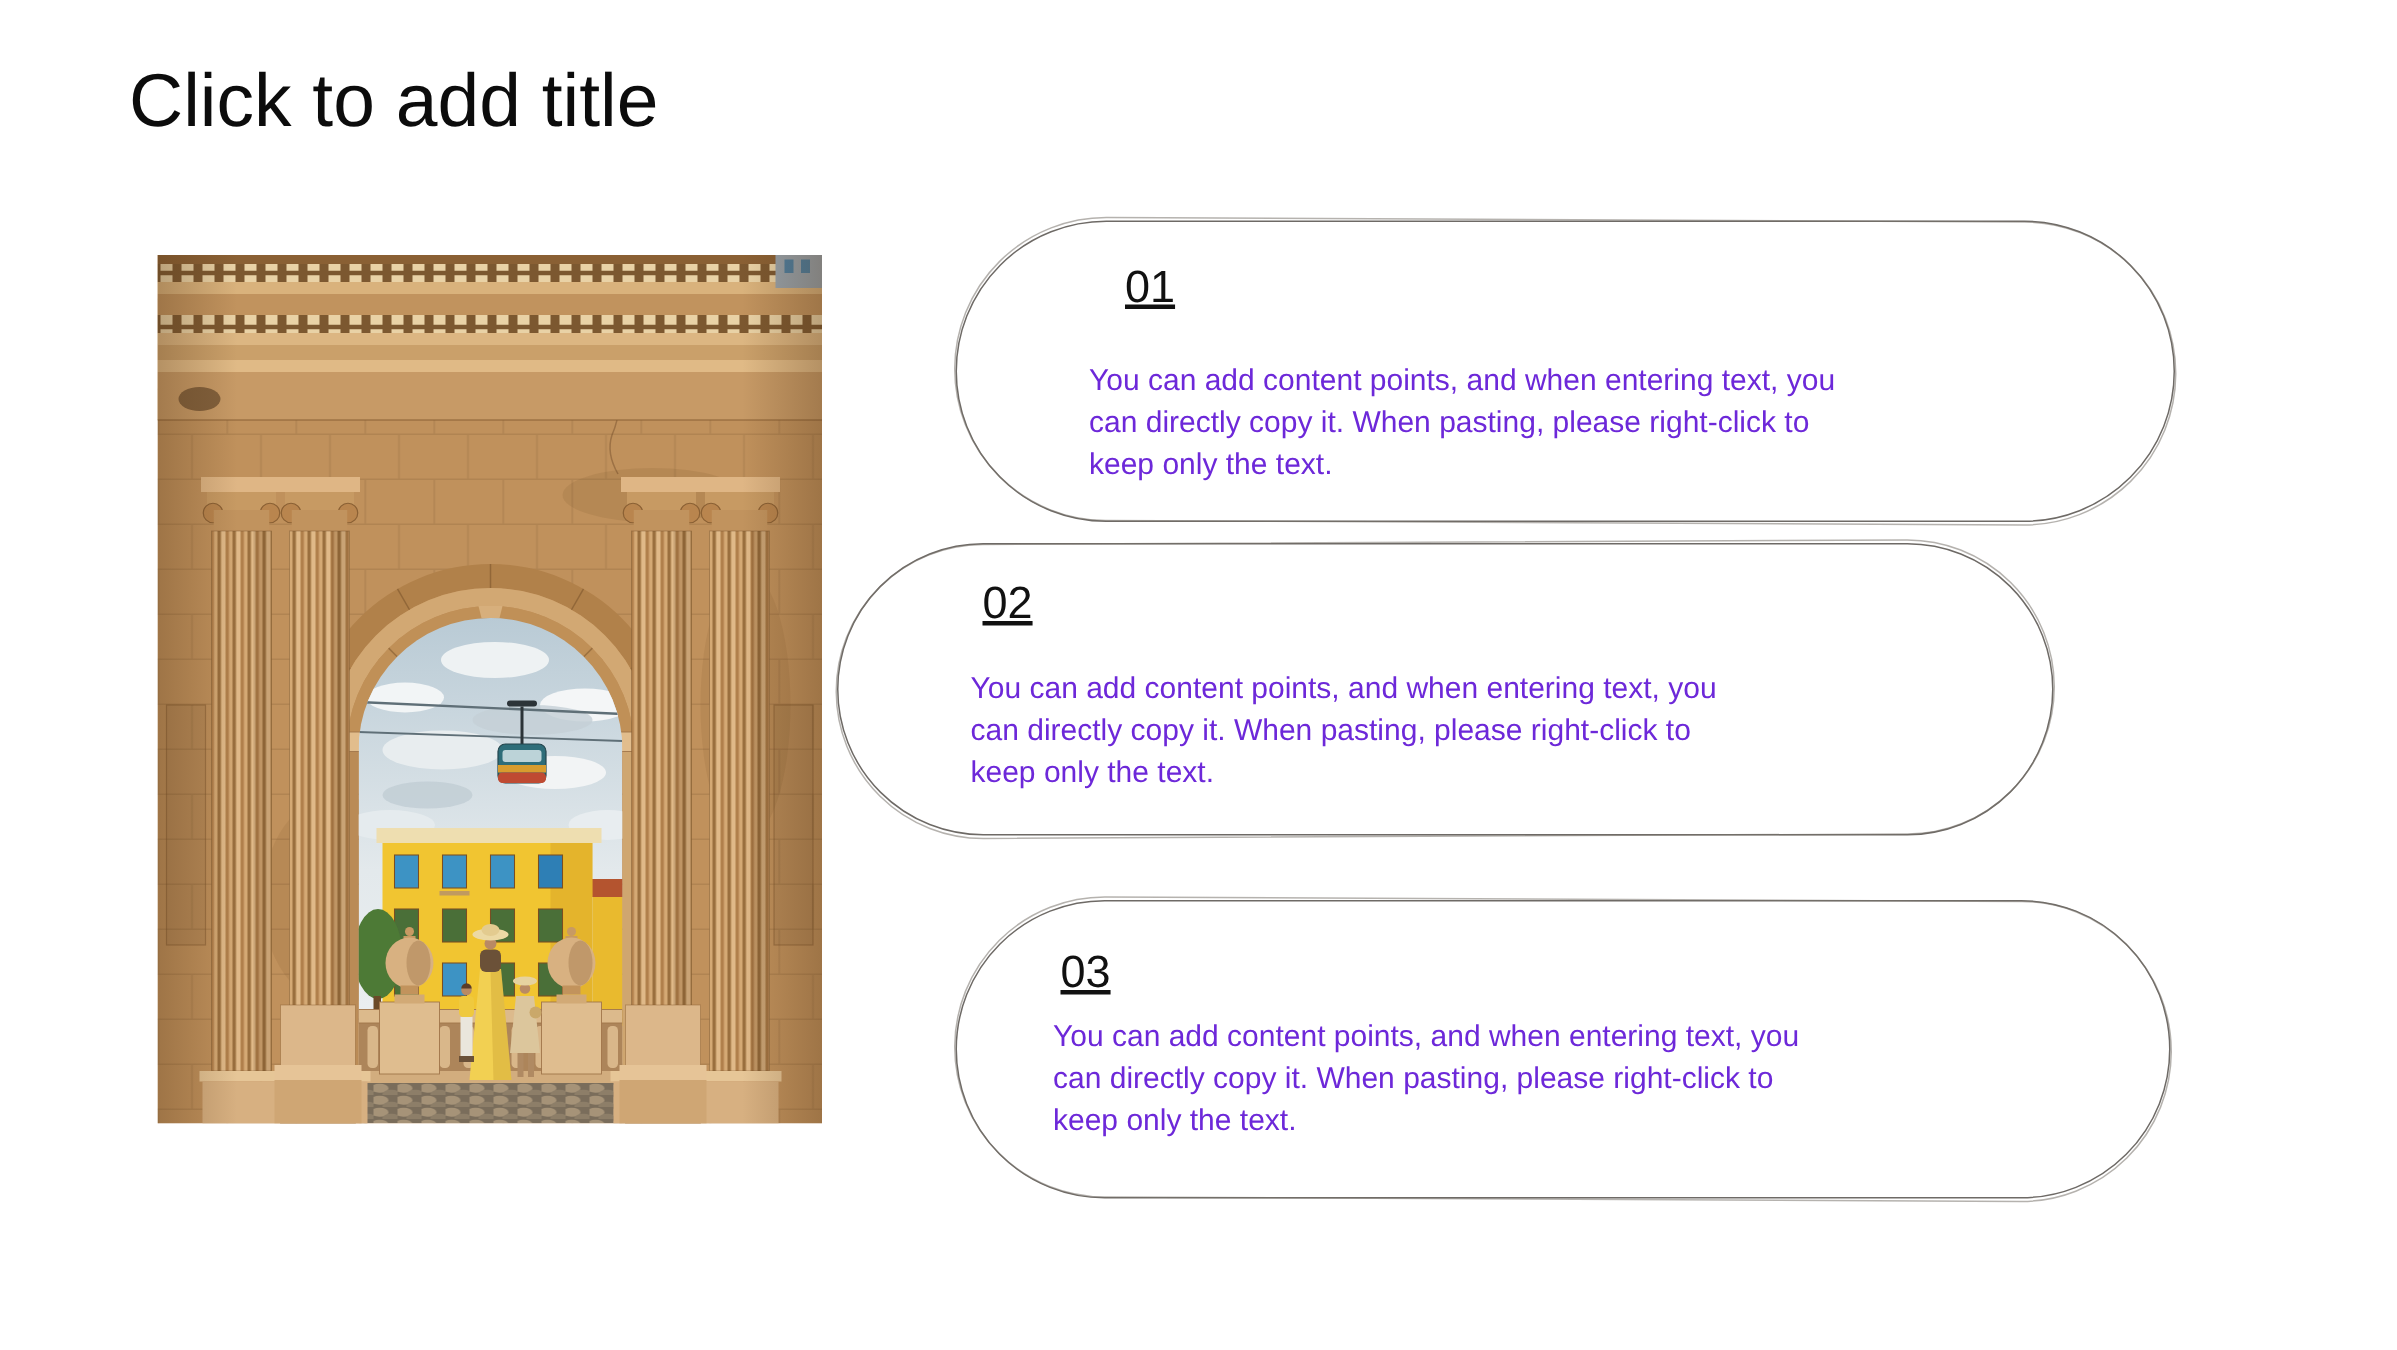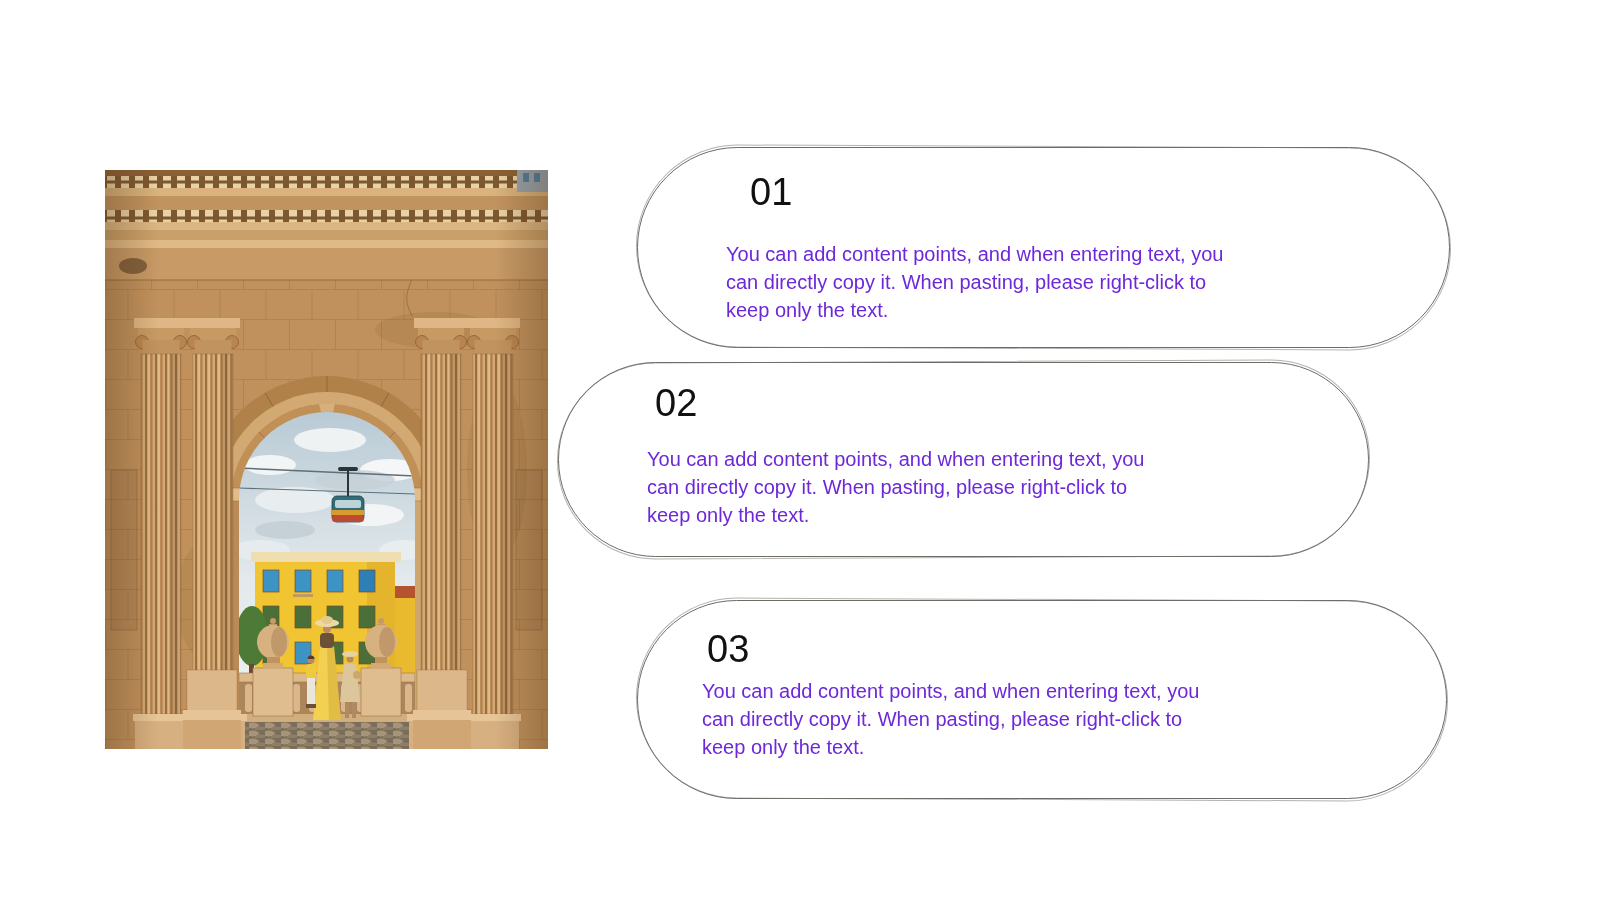--- a/index.html
+++ b/index.html
@@ -20,34 +20,35 @@
     border:1.5px solid #6e6a66;border-radius:102px;
   }
   .card::before{
     content:"";position:absolute;inset:-2px;border:1px solid rgba(120,114,108,.55);
     border-radius:inherit;transform:rotate(.28deg);pointer-events:none;
   }
   .card2::before{transform:rotate(-.28deg);}
   .card1{left:637px;top:147px;width:813px;height:201px;}
   .card2{left:558px;top:362px;width:811px;height:195px;}
   .card3{left:637px;top:600px;width:810px;height:199px;}
-  .card-num{font-size:38px;line-height:36px;font-weight:400;color:#111;}
+  .card-num{font-size:30px;line-height:36px;font-weight:400;color:#111;text-decoration:underline;}
   .card1 .card-num{margin:26px 0 0 112px;}
   .card2 .card-num{margin:22px 0 0 96px;}
   .card3 .card-num{margin:30px 0 0 69px;}
   .card-body{font-size:20px;line-height:28px;color:#6d28d9;width:610px;}
   .card1 .card-body{margin:30px 0 0 88px;}
   .card2 .card-body{margin:24px 0 0 88px;}
   .card3 .card-body{margin:10px 0 0 64px;}
 </style>
 </head>
 <body>
 
 <div class="slide">
 
+  <h1 class="title">Click to add title</h1>
 
   <figure class="photo" aria-label="Photo of a Roman-style sandstone triumphal arch with paired fluted columns; through the arch opening a cloudy sky with a cable car on wires, a yellow Italian-style building with shuttered windows, a stone balustrade with urns, people in yellow dresses and a cobblestone plaza">
     <svg viewBox="0 0 443 579" xmlns="http://www.w3.org/2000/svg">
       <defs>
         <clipPath id="openingClip">
           <path d="M134 579 L134 330 A88 88 0 0 1 310 330 L310 579 Z"></path>
         </clipPath>
         <pattern id="bricks" width="46" height="60" patternUnits="userSpaceOnUse">
           <path d="M0 29.5 H46 M0 59.5 H46 M23 0 V29.5 M0.5 29.5 V59.5" stroke="rgba(95,62,28,0.16)" stroke-width="1" fill="none"></path>
         </pattern>

